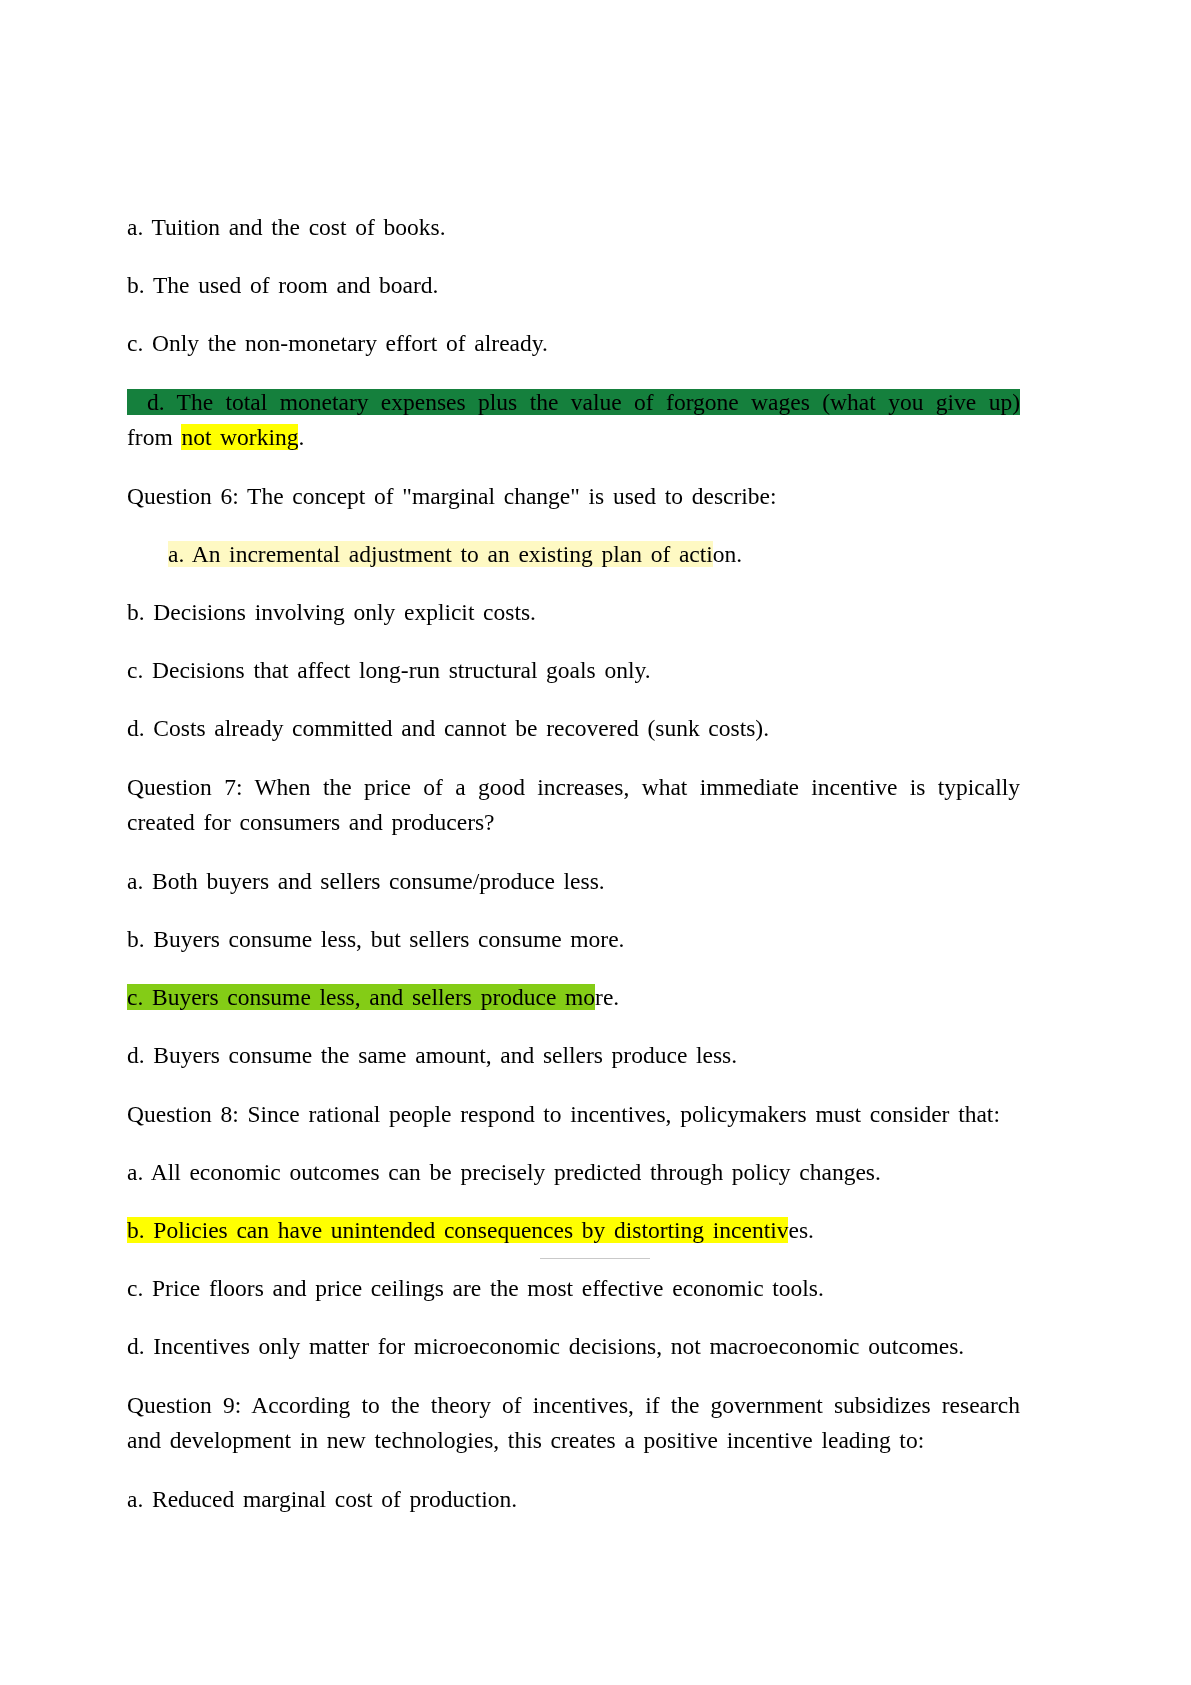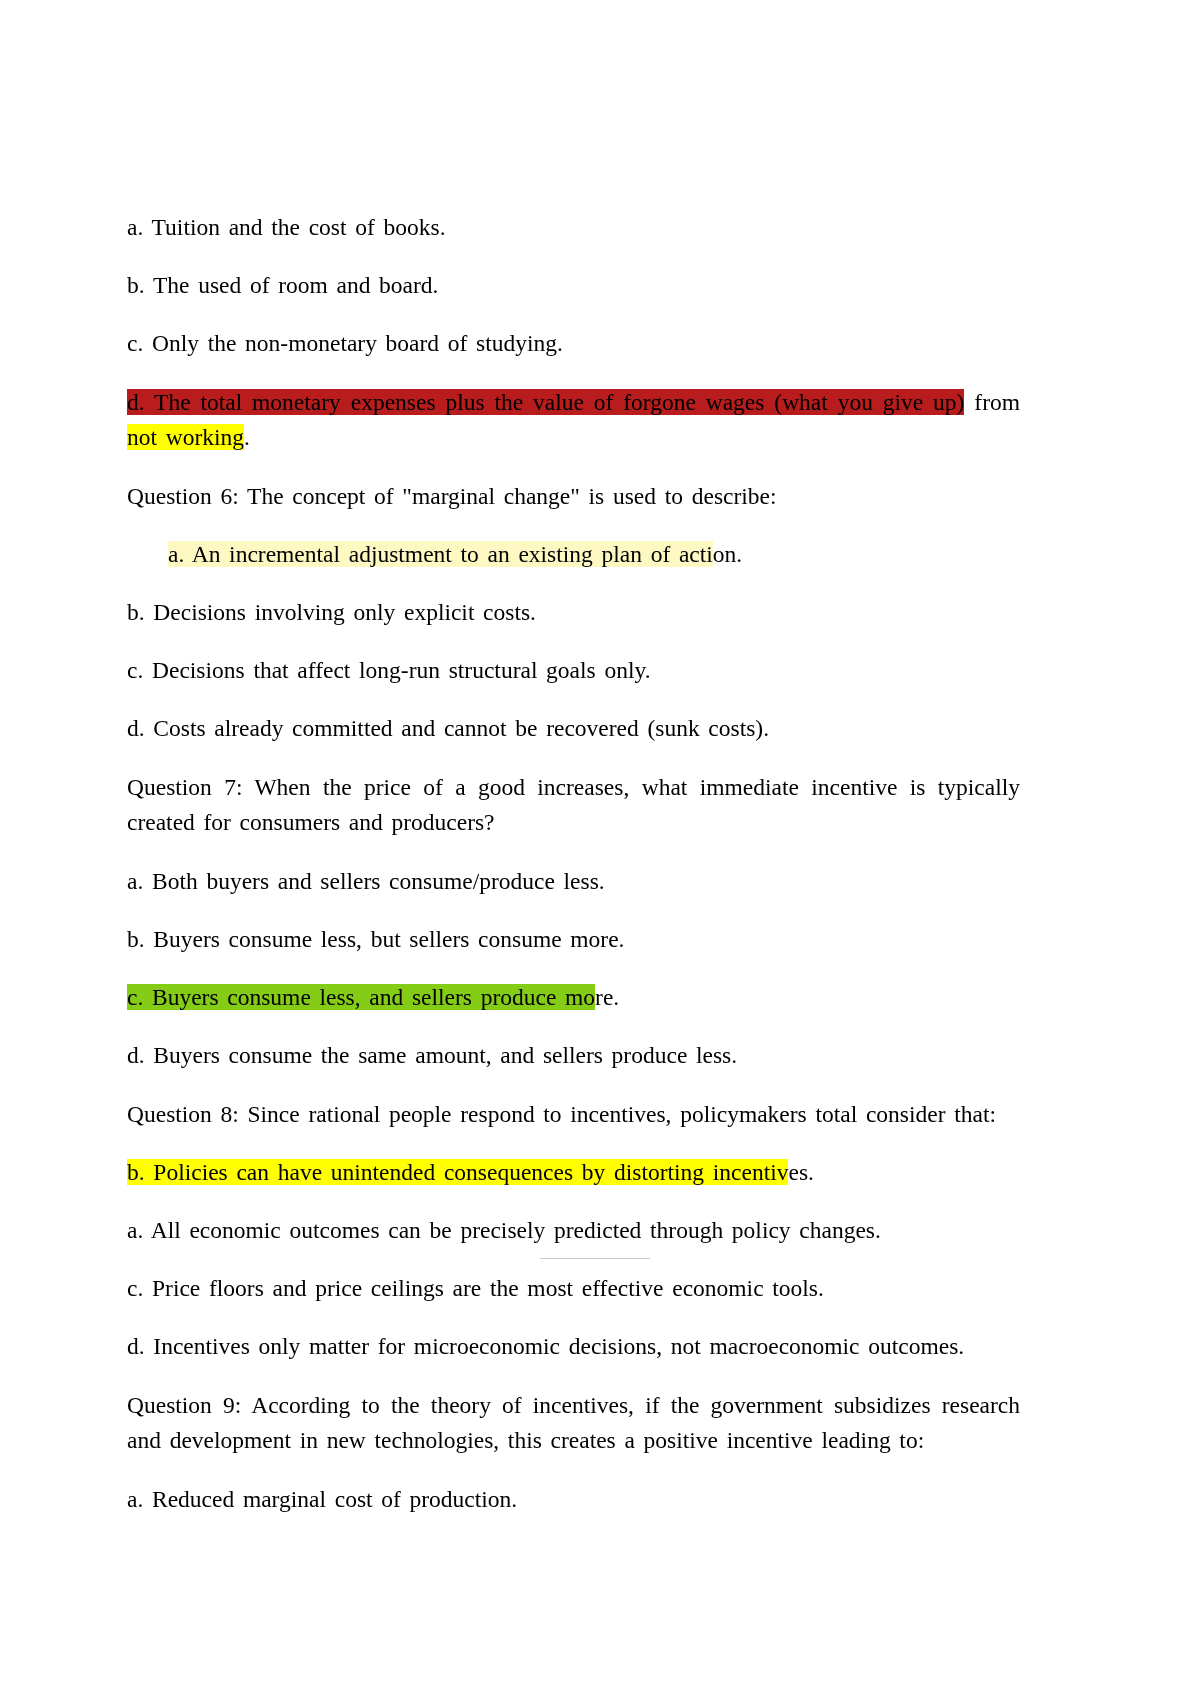--- a/index.html
+++ b/index.html
@@ -52,34 +52,34 @@
     background: #c9c9c9;
   }
 </style>
 </head>
 <body>
 
 <div class="page">
   <div class="content">
       <p class="para"><span>a. Tuition and the cost of books.</span></p>
       <p class="para"><span>b. The used of room and board.</span></p>
-      <p class="para"><span>c. Only the non-monetary board of studying.</span></p>
-      <p class="para"><span class="hl" style="background-color: #b91c1c;">d. The total monetary expenses plus the value of forgone wages (what you give up)</span><span> from </span><span class="hl" style="background-color: rgb(255, 255, 0);">not working</span><span>.</span></p>
+      <p class="para"><span>c. Only the non-monetary effort of already.</span></p>
+      <p class="para"><span class="hl" style="background-color: #15803d; padding-left: 20px;">d. The total monetary expenses plus the value of forgone wages (what you give up)</span><span> from </span><span class="hl" style="background-color: rgb(255, 255, 0);">not working</span><span>.</span></p>
       <p class="para"><span>Question 6: The concept of "marginal change" is used to describe:</span></p>
       <p class="para"><span class="hl" style="background-color: #fef9c3; margin-left: 41px;">a. An incremental adjustment to an existing plan of acti</span><span>on.</span></p>
       <p class="para"><span>b. Decisions involving only explicit costs.</span></p>
       <p class="para"><span>c. Decisions that affect long-run structural goals only.</span></p>
       <p class="para"><span>d. Costs already committed and cannot be recovered (sunk costs).</span></p>
       <p class="para"><span>Question 7: When the price of a good increases, what immediate incentive is typically created for consumers and producers?</span></p>
       <p class="para"><span>a. Both buyers and sellers consume/produce less.</span></p>
       <p class="para"><span>b. Buyers consume less, but sellers consume more.</span></p>
       <p class="para"><span class="hl" style="background-color: #84cc16;">c. Buyers consume less, and sellers produce mo</span><span>re.</span></p>
       <p class="para"><span>d. Buyers consume the same amount, and sellers produce less.</span></p>
-      <p class="para"><span>Question 8: Since rational people respond to incentives, policymakers total consider that:</span></p>
+      <p class="para"><span>Question 8: Since rational people respond to incentives, policymakers must consider that:</span></p>
+      <p class="para"><span>a. All economic outcomes can be precisely predicted through policy changes.</span></p>
       <p class="para"><span class="hl" style="background-color: rgb(255, 255, 0);">b. Policies can have unintended consequences by distorting incentiv</span><span>es.</span></p>
-      <p class="para"><span>a. All economic outcomes can be precisely predicted through policy changes.</span></p>
       <p class="para"><span>c. Price floors and price ceilings are the most effective economic tools.</span></p>
       <p class="para"><span>d. Incentives only matter for microeconomic decisions, not macroeconomic outcomes.</span></p>
       <p class="para"><span>Question 9: According to the theory of incentives, if the government subsidizes research and development in new technologies, this creates a positive incentive leading to:</span></p>
       <p class="para"><span>a. Reduced marginal cost of production.</span></p>
     </div>
   <div class="footer-rule"></div>
 </div>
 
 </body></html>

